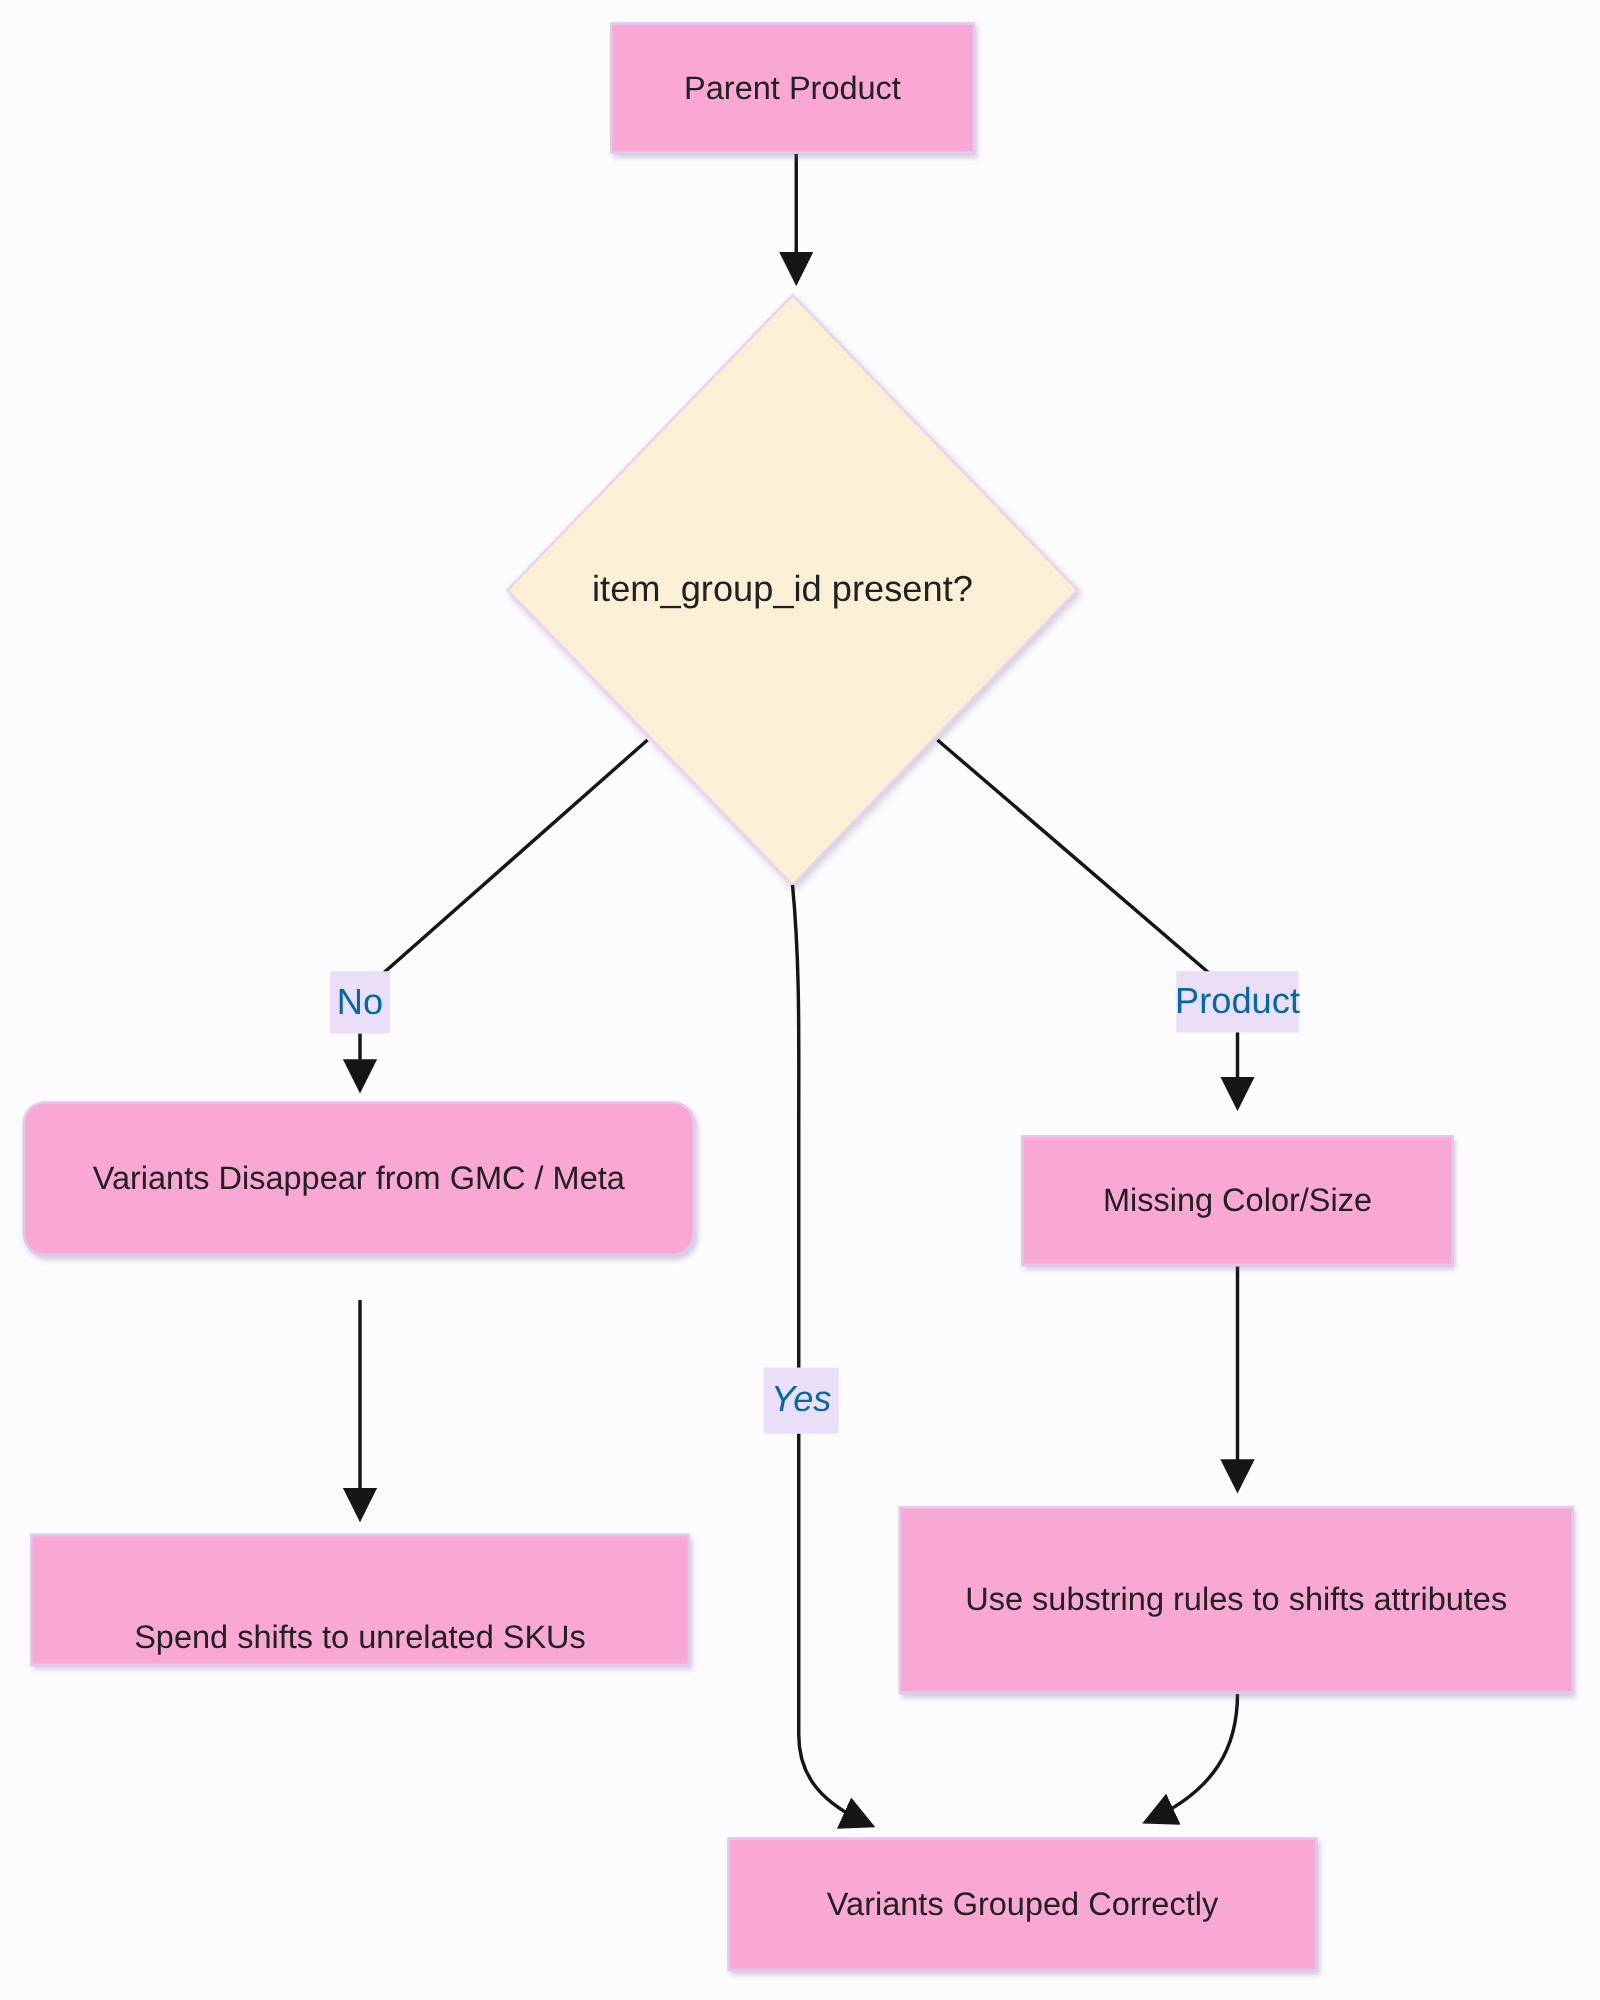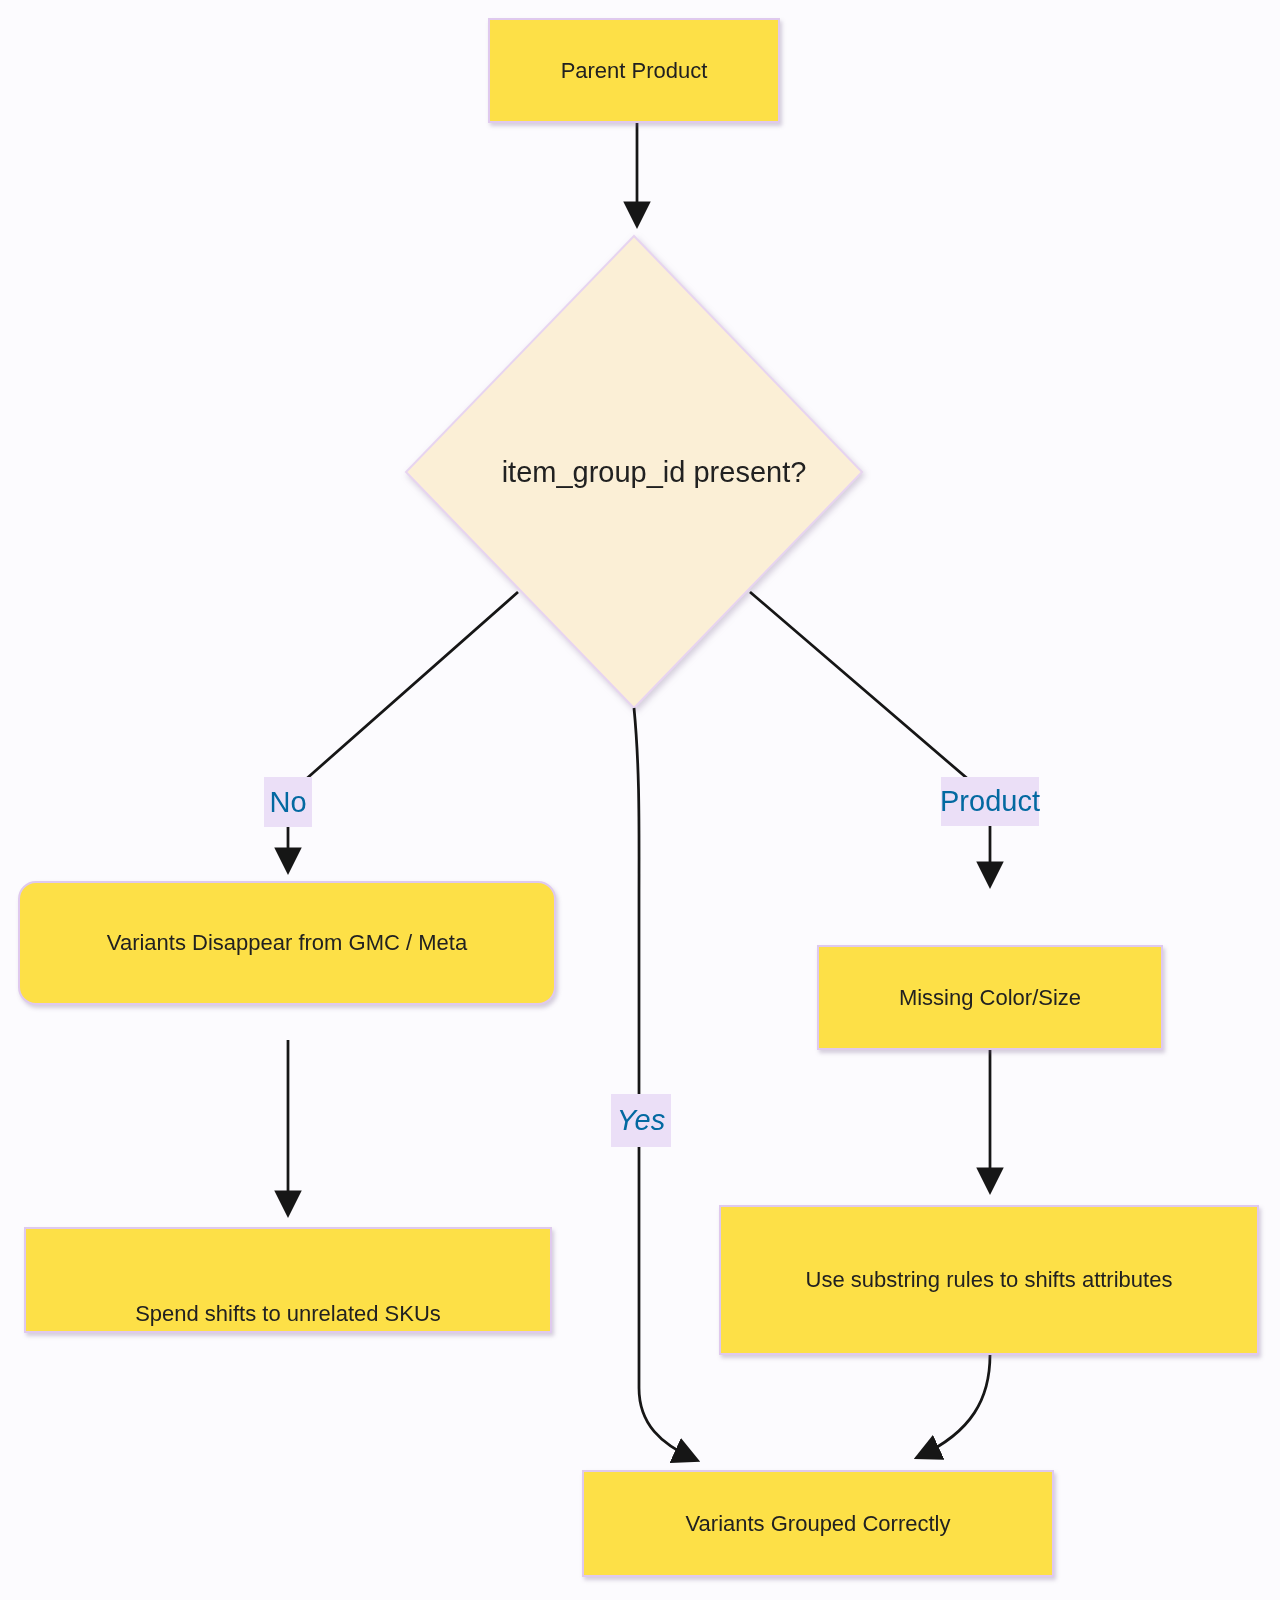--- a/index.html
+++ b/index.html
@@ -27,25 +27,25 @@
     stroke-width: 2;
     filter: drop-shadow(2px 3px 3px rgba(120,100,140,0.30));
   }
   .node {
     position: absolute;
     box-sizing: border-box;
     display: flex;
     align-items: center;
     justify-content: center;
     text-align: center;
-    background: #fde047;
+    background: #f9a8d4;
     border: 2px solid #DFC9EE;
     box-shadow: 2px 3px 4px rgba(120,100,140,0.30);
     color: #212121;
-    font-size: 22px;
+    font-size: 26px;
     line-height: 1.6;
     padding: 0 34px;
   }
   .decision-text {
     position: absolute;
     box-sizing: border-box;
     display: flex;
     align-items: center;
     justify-content: center;
     text-align: center;
@@ -90,21 +90,21 @@
 
     <path class="edge-path" d="M 634 708 C 640 770 639 830 639 900 L 639 1388 C 639 1424 661 1444 694 1459" marker-end="url(#arrowhead)"></path>
 
     <path class="edge-path" d="M 990 1355 C 990 1398 972 1432 920 1456" marker-end="url(#arrowhead)"></path>
   </svg>
 
   <div class="node" style="left:488px; top:18px; width:292px; height:105px;">
     <span>Parent Product</span>
   </div>
 
-  <div class="decision-text" style="left:444px; top:446px; width:420px; height:52px;">
+  <div class="decision-text" style="left:416px; top:446px; width:420px; height:52px;">
     <span>item_group_id present?</span>
   </div>
 
   <div class="edge-label" style="left:264px; top:777px; width:48px; height:50px;">
     <span>No</span>
   </div>
 
   <div class="edge-label" style="left:941px; top:777px; width:98px; height:49px;">
     <span>Product</span>
   </div>
@@ -114,21 +114,21 @@
   </div>
 
   <div class="node" style="left:18px; top:881px; width:538px; height:124px;border-radius:18px;">
     <span>Variants Disappear from GMC / Meta</span>
   </div>
 
   <div class="node" style="left:24px; top:1227px; width:528px; height:106px;align-items:flex-end;">
     <span>Spend shifts to unrelated SKUs</span>
   </div>
 
-  <div class="node" style="left:817px; top:908px; width:346px; height:105px;margin-top:37px;">
+  <div class="node" style="left:817px; top:908px; width:346px; height:105px;">
     <span>Missing Color/Size</span>
   </div>
 
   <div class="node" style="left:719px; top:1205px; width:540px; height:150px;">
     <span>Use substring rules to shifts attributes</span>
   </div>
 
   <div class="node" style="left:582px; top:1470px; width:472px; height:107px;">
     <span>Variants Grouped Correctly</span>
   </div>

